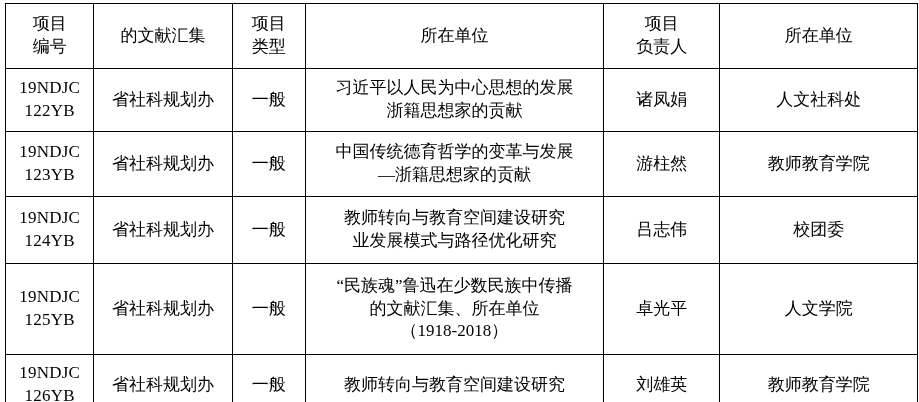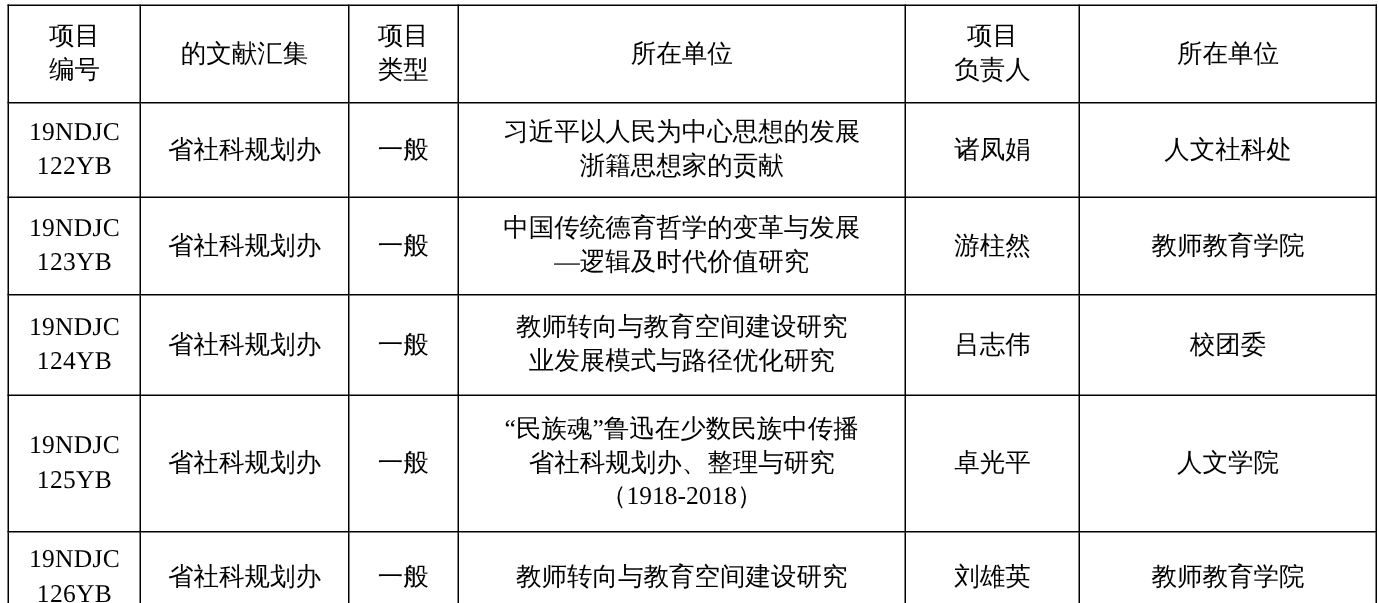--- a/index.html
+++ b/index.html
@@ -117,21 +117,21 @@
 
       <tr class="row-h2">
         <td class="code-cell">
           <span class="ln">19NDJC</span>
           <span class="ln">123YB</span>
         </td>
         <td>省社科规划办</td>
         <td>一般</td>
         <td class="title-cell">
           <span class="ln">中国传统德育哲学的变革与发展</span>
-          <span class="ln">—逻辑及时代价值研究</span>
+          <span class="ln">—浙籍思想家的贡献</span>
         </td>
         <td>游柱然</td>
         <td>教师教育学院</td>
       </tr>
 
       <tr class="row-h3">
         <td class="code-cell">
           <span class="ln">19NDJC</span>
           <span class="ln">124YB</span>
         </td>
@@ -147,21 +147,21 @@
 
       <tr class="row-h4">
         <td class="code-cell">
           <span class="ln">19NDJC</span>
           <span class="ln">125YB</span>
         </td>
         <td>省社科规划办</td>
         <td>一般</td>
         <td class="title-cell">
           <span class="ln">“民族魂”鲁迅在少数民族中传播</span>
-          <span class="ln">省社科规划办、整理与研究</span>
+          <span class="ln">的文献汇集、所在单位</span>
           <span class="ln">（1918-2018）</span>
         </td>
         <td>卓光平</td>
         <td>人文学院</td>
       </tr>
 
       <tr class="row-h5">
         <td class="code-cell">
           <span class="ln">19NDJC</span>
           <span class="ln">126YB</span>

